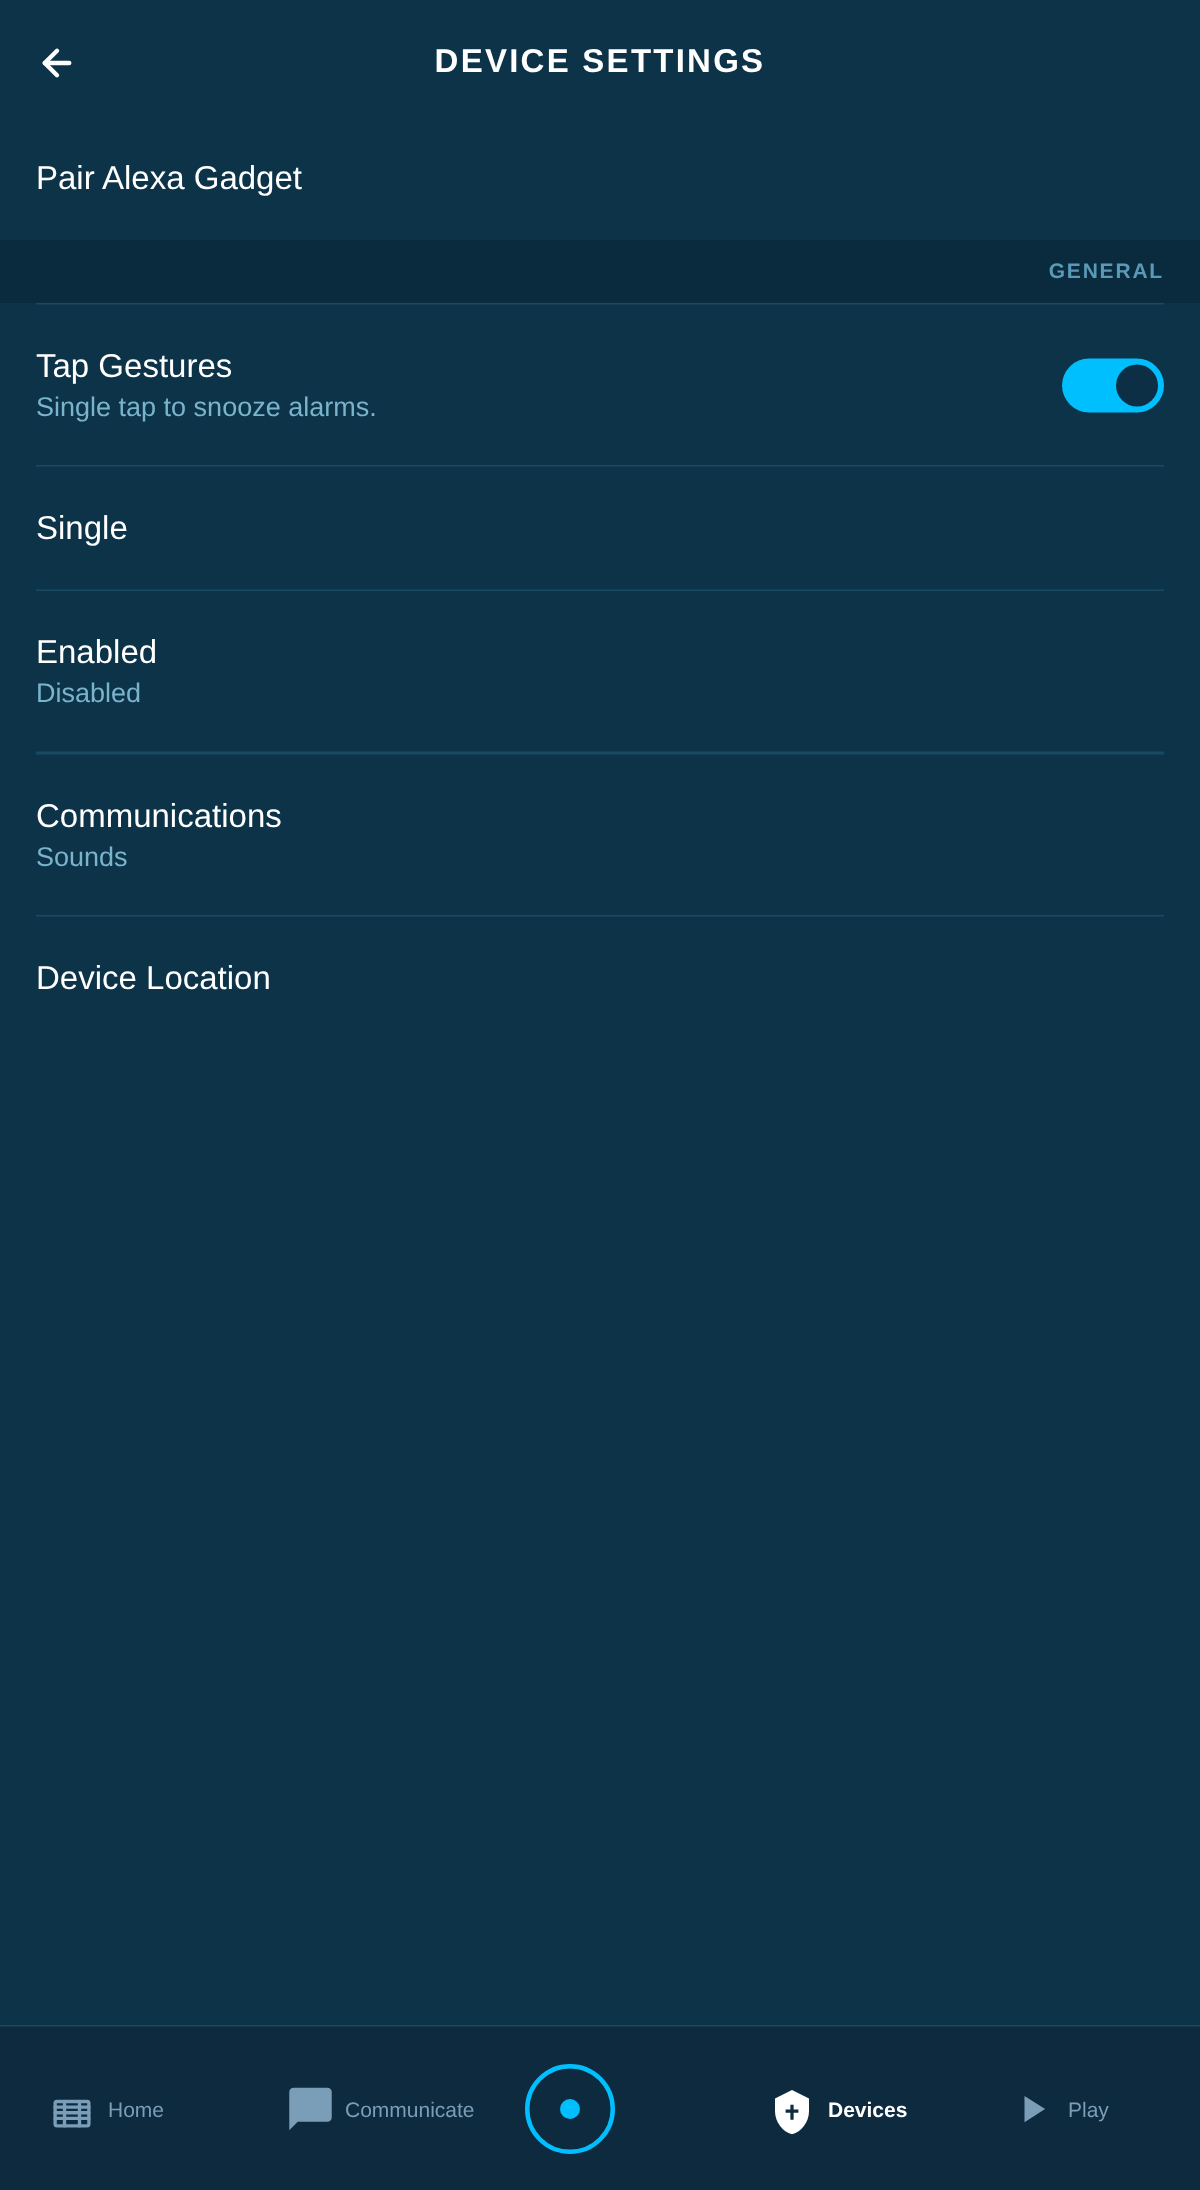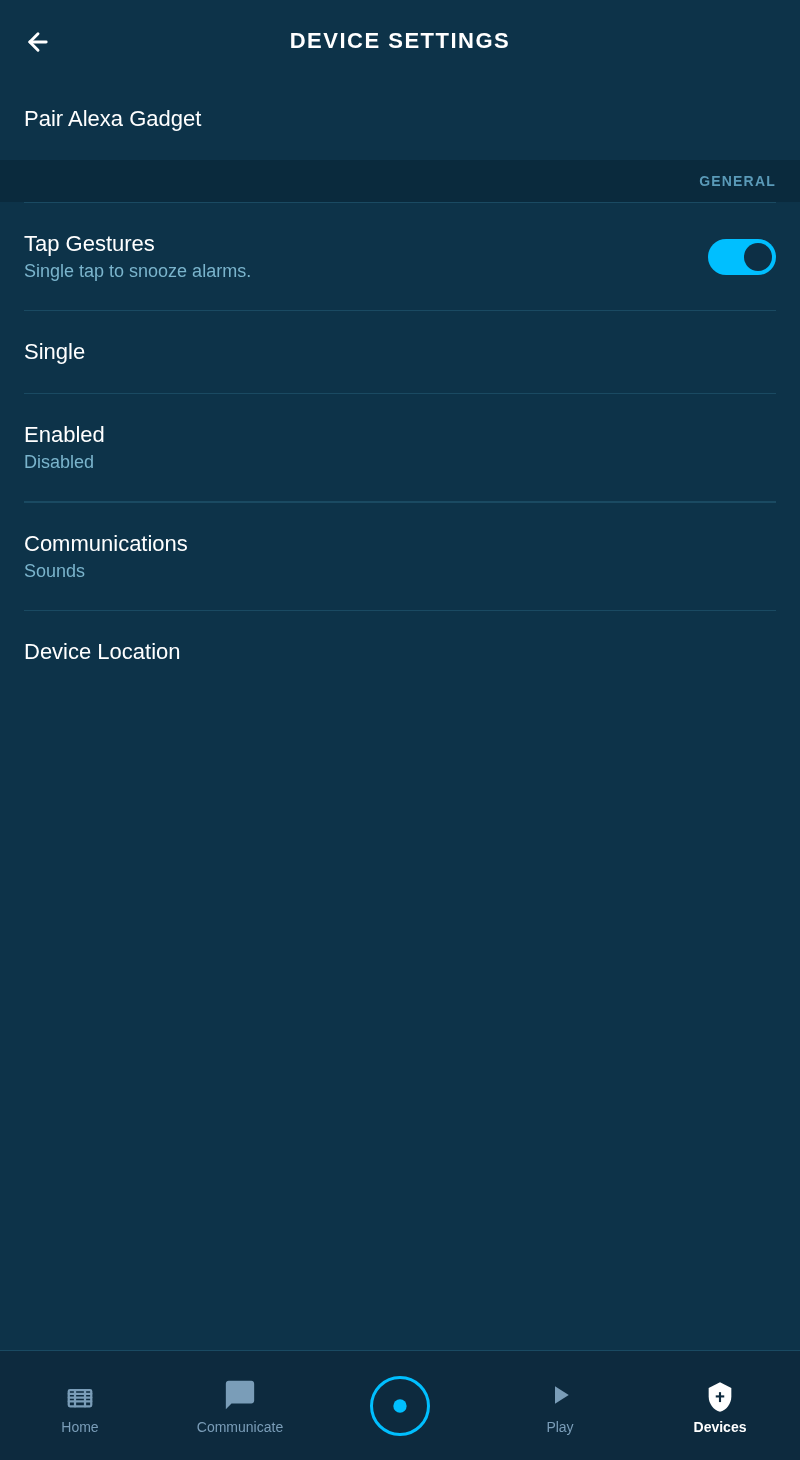--- a/index.html
+++ b/index.html
@@ -124,21 +124,21 @@
       height: 110px;
       background-color: #0d2a3e;
       display: flex;
       align-items: center;
       justify-content: space-around;
       border-top: 1px solid #1a4a62;
     }
 
     .nav-item {
       display: flex;
-      flex-direction: column;
+      flex-direction: row;
       align-items: center;
       gap: 6px;
       cursor: pointer;
       width: 100px;
     }
 
     .nav-icon {
       width: 36px;
       height: 36px;
       display: flex;
@@ -270,31 +270,31 @@
     <div class="alexa-circle">
       <svg width="32" height="32" viewBox="0 0 24 24" fill="none">
         <circle cx="12" cy="12" r="5" fill="#00bfff"></circle>
         <path d="M12 2C6.48 2 2 6.48 2 12s4.48 10 10 10 10-4.48 10-10S17.52 2 12 2zm0 18c-4.41 0-8-3.59-8-8s3.59-8 8-8 8 3.59 8 8-3.59 8-8 8z" fill="none"></path>
       </svg>
     </div>
   </div>
 
   <div class="nav-item">
     <div class="nav-icon">
-      <svg width="30" height="30" viewBox="0 0 24 24" fill="#7a9db8">
-        <polygon points="8,5 19,12 8,19"></polygon>
-      </svg>
-    </div>
-    <span class="nav-label">Play</span>
-  </div>
-
-  <div class="nav-item">
-    <div class="nav-icon">
       <svg width="34" height="34" viewBox="0 0 24 24" fill="#ffffff">
         <path d="M12 3L4 7v6c0 5 3.5 9.7 8 10.9C16.5 22.7 20 18 20 13V7l-8-4z"></path>
         <line x1="12" y1="10" x2="12" y2="17" stroke="#0d2a3e" stroke-width="1.5"></line>
         <line x1="9" y1="13" x2="15" y2="13" stroke="#0d2a3e" stroke-width="1.5"></line>
       </svg>
     </div>
     <span class="nav-label active">Devices</span>
   </div>
 
+  <div class="nav-item">
+    <div class="nav-icon">
+      <svg width="30" height="30" viewBox="0 0 24 24" fill="#7a9db8">
+        <polygon points="8,5 19,12 8,19"></polygon>
+      </svg>
+    </div>
+    <span class="nav-label">Play</span>
+  </div>
+
 </div>
 
 </body></html>

